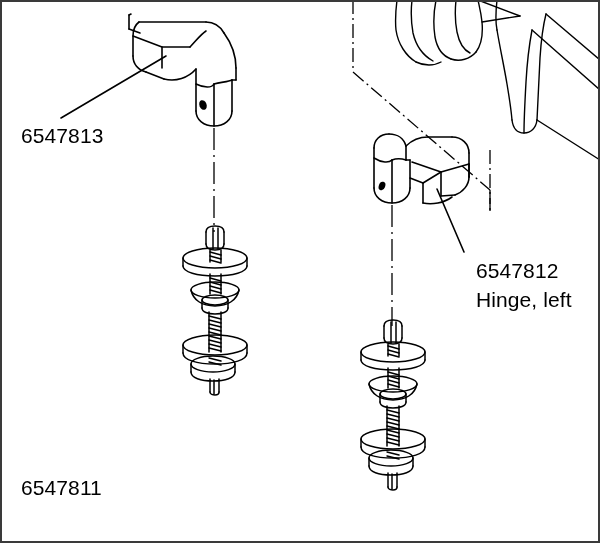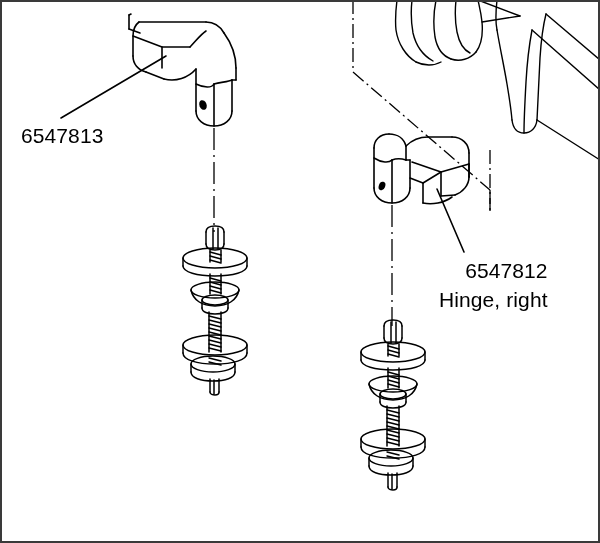--- a/index.html
+++ b/index.html
@@ -34,21 +34,21 @@
   }
   .label-block {
     position: absolute;
     color: #000000;
     font-size: 21px;
     line-height: 29px;
     white-space: nowrap;
     letter-spacing: 0.1px;
   }
   #label-right-hinge { left: 21px; top: 121px; }
-  #label-left-hinge  { left: 439px; top: 256px; text-align: right; }
+  #label-left-hinge  { left: 476px; top: 256px; }
   #label-kit         { left: 21px; top: 473px; }
   .label-line { display: block; }
 </style>
 </head>
 <body>
 
 <div id="canvas">
 
   <svg id="drawing-svg" viewBox="0 0 600 543" xmlns="http://www.w3.org/2000/svg">
 
@@ -311,21 +311,22 @@
     </g>
 
   </svg>
 
   <div class="label-block" id="label-right-hinge">
     <span class="label-line">6547813</span>
   </div>
 
   <div class="label-block" id="label-left-hinge">
     <span class="label-line">6547812</span>
-    <span class="label-line">Hinge, right</span>
+    <span class="label-line">Hinge, left</span>
   </div>
 
   <div class="label-block" id="label-kit">
+    <span class="label-line">6547811</span>
   </div>
 
   <div id="frame-border"></div>
 
 </div>
 
 </body></html>

